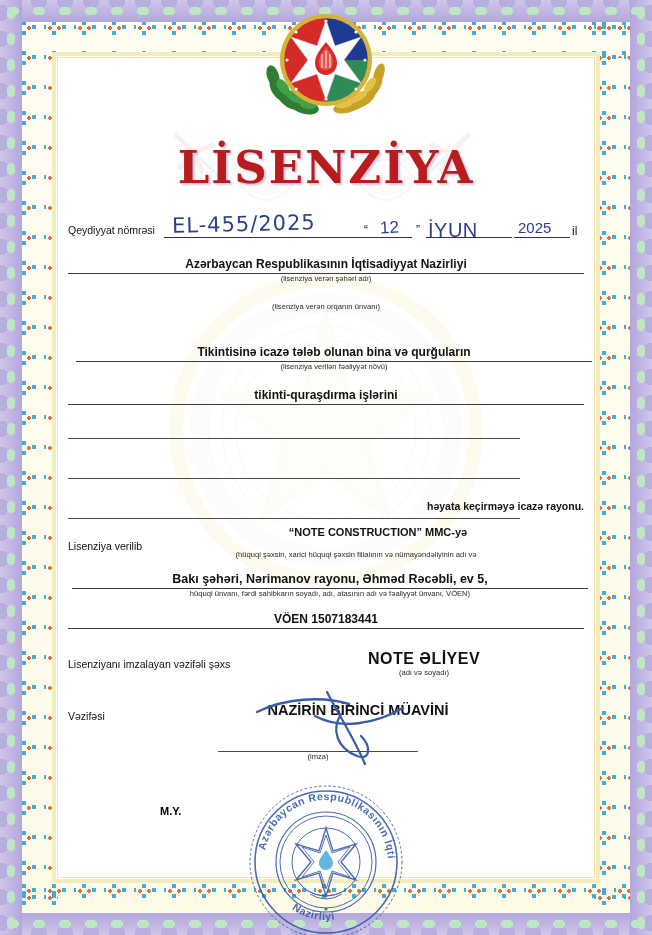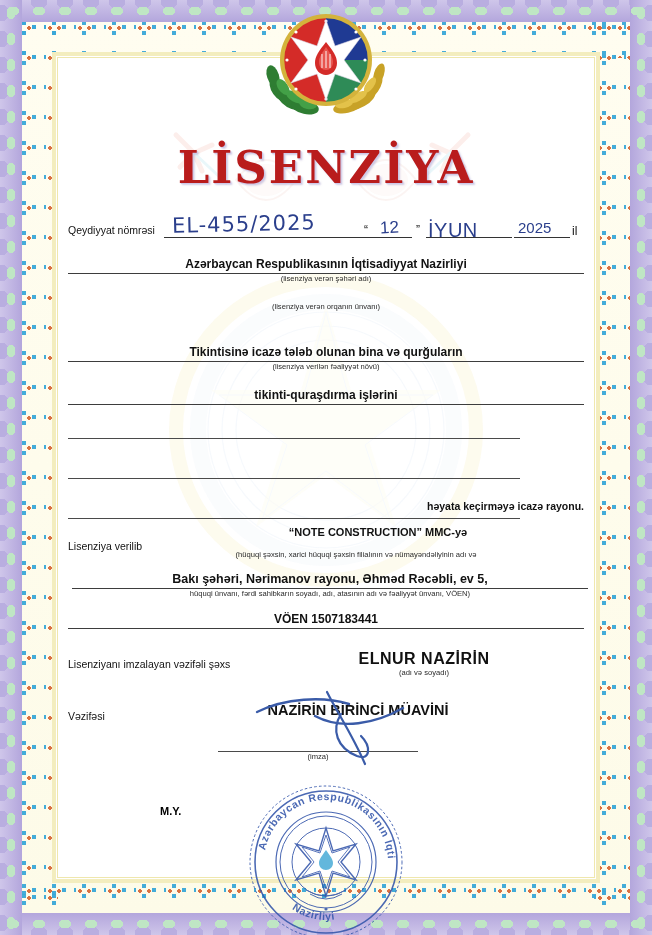--- a/index.html
+++ b/index.html
@@ -250,21 +250,21 @@
 
     <div class="block" style="left:0;top:47px;">
       <div class="val line">Azərbaycan Respublikasının İqtisadiyyat Nazirliyi</div>
       <div class="caption">(lisenziya verən şəhəri adı)</div>
     </div>
 
     <div class="block" style="left:0;top:92px;">
       <div class="caption">(lisenziya verən orqanın ünvanı)</div>
     </div>
 
-    <div class="block" style="left:0;top:135px;">
+    <div class="block" style="left:8px;top:135px;">
       <div class="val line">Tikintisinə icazə tələb olunan bina və qurğuların</div>
       <div class="caption">(lisenziya verilən fəaliyyət növü)</div>
     </div>
 
     <div class="block" style="left:0;top:178px;">
       <div class="val line">tikinti-quraşdırma işlərini</div>
     </div>
 
     <div class="blank-line" style="top:228px;"></div>
     <div class="blank-line" style="top:268px;"></div>
@@ -284,21 +284,21 @@
       <div class="caption">hüquqi ünvanı, fərdi sahibkarın soyadı, adı, atasının adı və fəaliyyət ünvanı, VÖEN)</div>
     </div>
 
     <div class="block" style="left:0;top:402px;">
       <div class="val line">VÖEN 1507183441</div>
     </div>
 
     <div style="position:absolute;left:0;top:440px;width:516px;">
       <div class="li-lbl">Lisenziyanı imzalayan vəzifəli şəxs</div>
       <div style="position:absolute;left:196px;top:0;width:320px;">
-        <div class="val line" style="font-size:16px;letter-spacing:.5px;">ELNUR NAZİRİN</div>
+        <div class="val line" style="font-size:16px;letter-spacing:.5px;">NOTE ƏLİYEV</div>
         <div class="caption">(adı və soyadı)</div>
       </div>
     </div>
 
     <div style="position:absolute;left:0;top:492px;width:516px;">
       <div class="vz-lbl">Vəzifəsi</div>
       <div style="position:absolute;left:64px;top:0;width:452px;">
         <div class="val line" style="font-size:14.5px;">NAZİRİN BİRİNCİ MÜAVİNİ</div>
       </div>
     </div>

